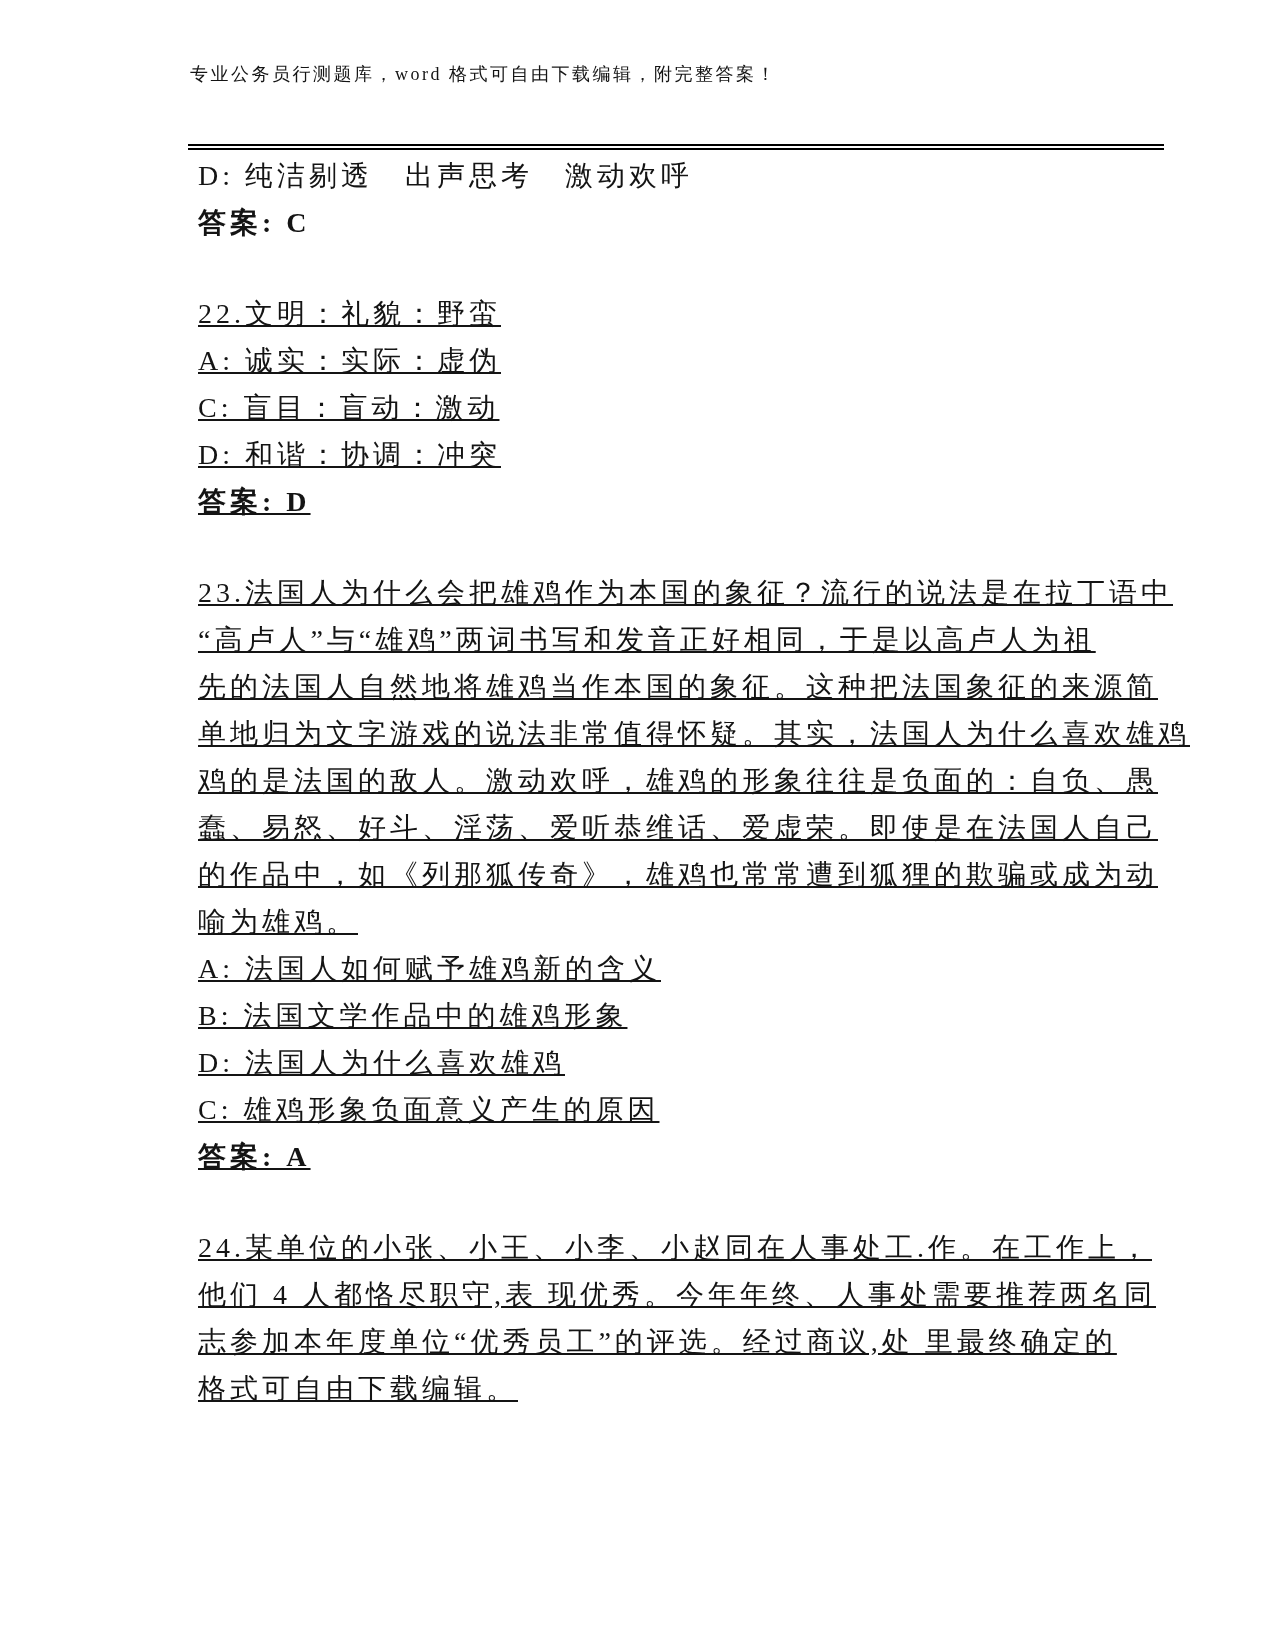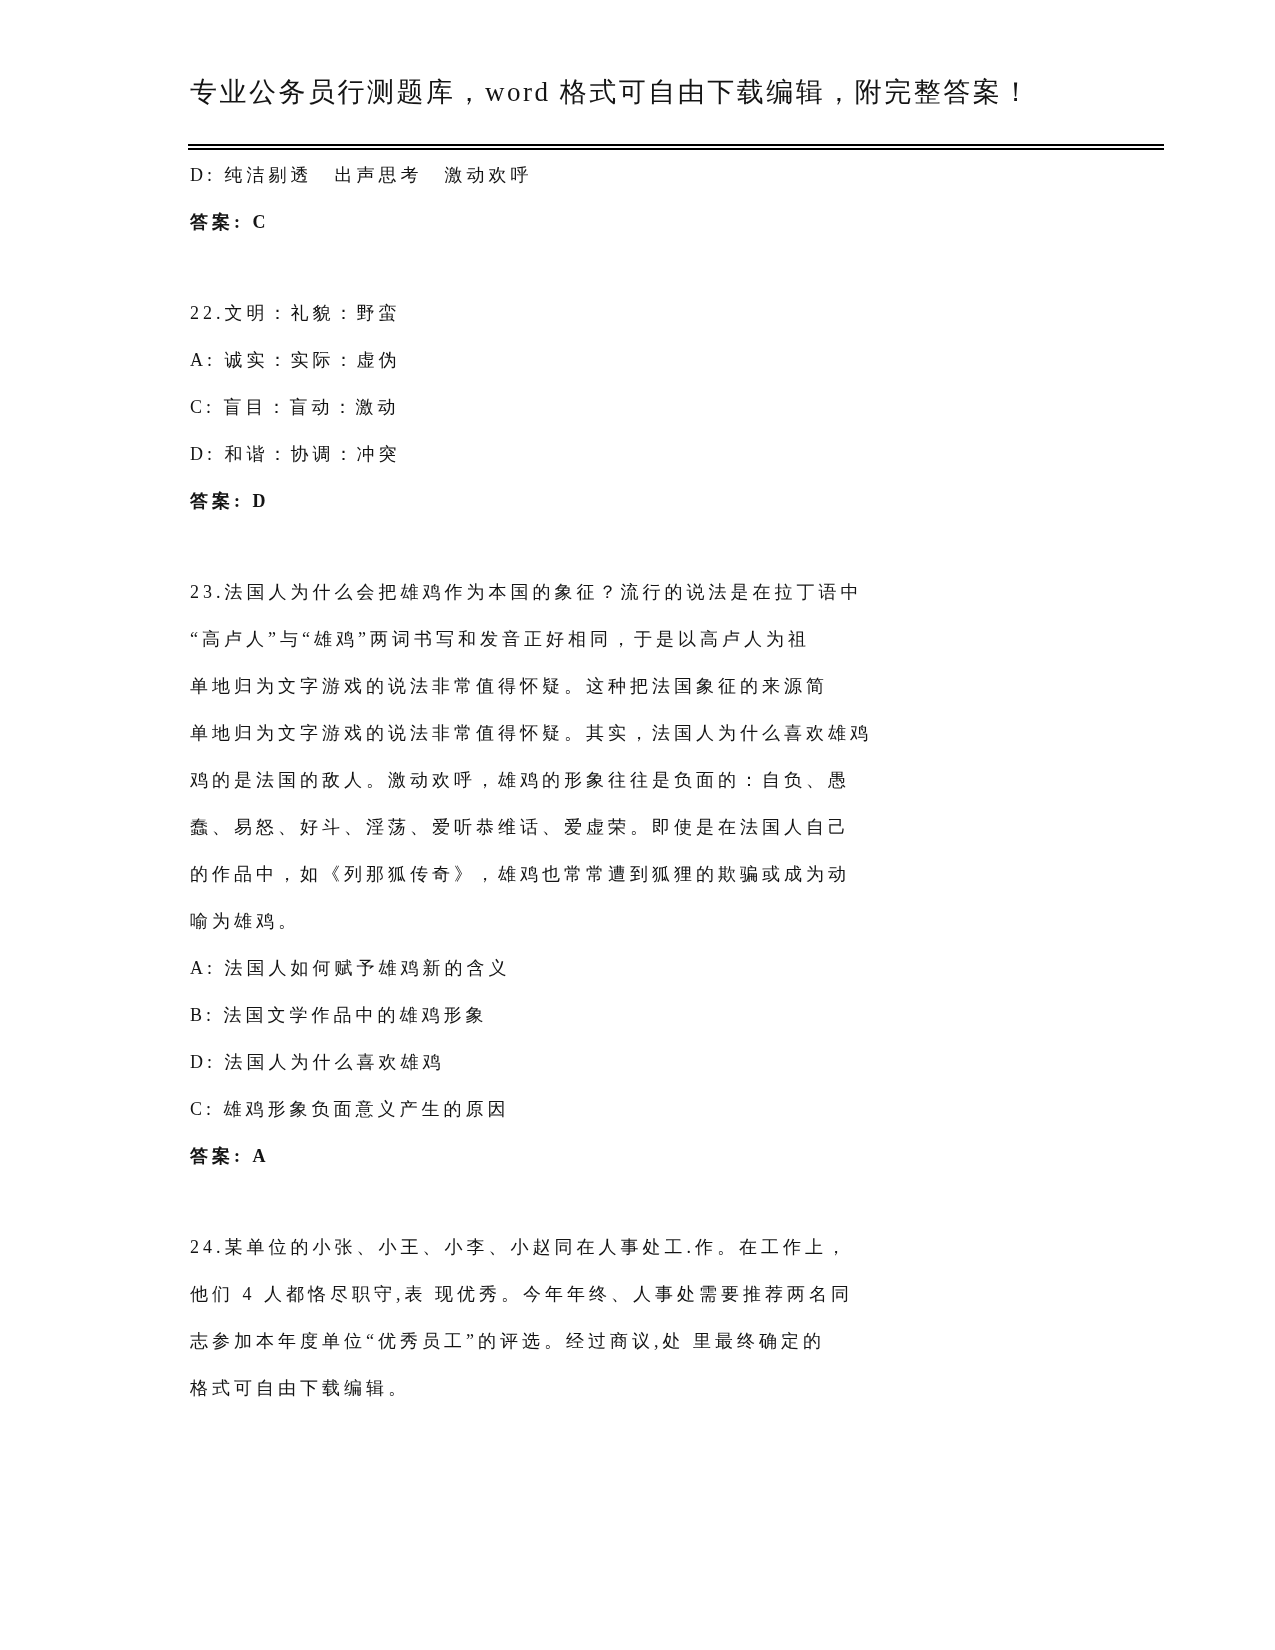--- a/index.html
+++ b/index.html
@@ -11,52 +11,54 @@
     position: relative;
     width: 1275px;
     height: 1650px;
     overflow: hidden;
     font-family: "Liberation Serif", "DejaVu Serif", serif;
     color: #141414;
   }
   .header-text {
     position: absolute;
     left: 190px;
-    top: 74px;
-    font-size: 27px;
+    top: 62px;
+    font-size: 18px;
     letter-spacing: 2.5px;
     white-space: pre;
     text-align: center;
   }
   .double-rule {
     position: absolute;
     left: 188px;
     top: 144px;
     width: 976px;
     height: 2px;
     border-top: 2px solid #000;
     border-bottom: 2px solid #000;
   }
   .content {
     position: absolute;
     left: 190px;
     top: 152px;
     width: 990px;
   }
   .line {
-    font-size: 18px;
+    font-size: 28px;
     line-height: 47px;
     letter-spacing: 4px;
     white-space: pre;
+    margin-left: 8px;
   }
   .answer {
     font-weight: bold;
   }
   section.qblock + section.qblock {
     margin-top: 44px;
+    text-decoration: underline;
   }
 </style>
 </head>
 <body>
 
 <div>
 
   <div class="header-text">专业公务员行测题库，word 格式可自由下载编辑，附完整答案！</div>
 
   <div class="double-rule"></div>
@@ -72,21 +74,21 @@
       <div class="line">22.文明：礼貌：野蛮</div>
       <div class="line">A: 诚实：实际：虚伪</div>
       <div class="line">C: 盲目：盲动：激动</div>
       <div class="line">D: 和谐：协调：冲突</div>
       <div class="line answer">答案: D</div>
     </section>
 
     <section class="qblock">
       <div class="line">23.法国人为什么会把雄鸡作为本国的象征？流行的说法是在拉丁语中</div>
       <div class="line">“高卢人”与“雄鸡”两词书写和发音正好相同，于是以高卢人为祖</div>
-      <div class="line">单地归为文字游戏的说法非常值得怀疑。这种把法国象征的来源简</div>
+      <div class="line">先的法国人自然地将雄鸡当作本国的象征。这种把法国象征的来源简</div>
       <div class="line">单地归为文字游戏的说法非常值得怀疑。其实，法国人为什么喜欢雄鸡</div>
       <div class="line">鸡的是法国的敌人。激动欢呼，雄鸡的形象往往是负面的：自负、愚</div>
       <div class="line">蠢、易怒、好斗、淫荡、爱听恭维话、爱虚荣。即使是在法国人自己</div>
       <div class="line">的作品中，如《列那狐传奇》，雄鸡也常常遭到狐狸的欺骗或成为动</div>
       <div class="line">喻为雄鸡。</div>
       <div class="line">A: 法国人如何赋予雄鸡新的含义</div>
       <div class="line">B: 法国文学作品中的雄鸡形象</div>
       <div class="line">D: 法国人为什么喜欢雄鸡</div>
       <div class="line">C: 雄鸡形象负面意义产生的原因</div>
       <div class="line answer">答案: A</div>

